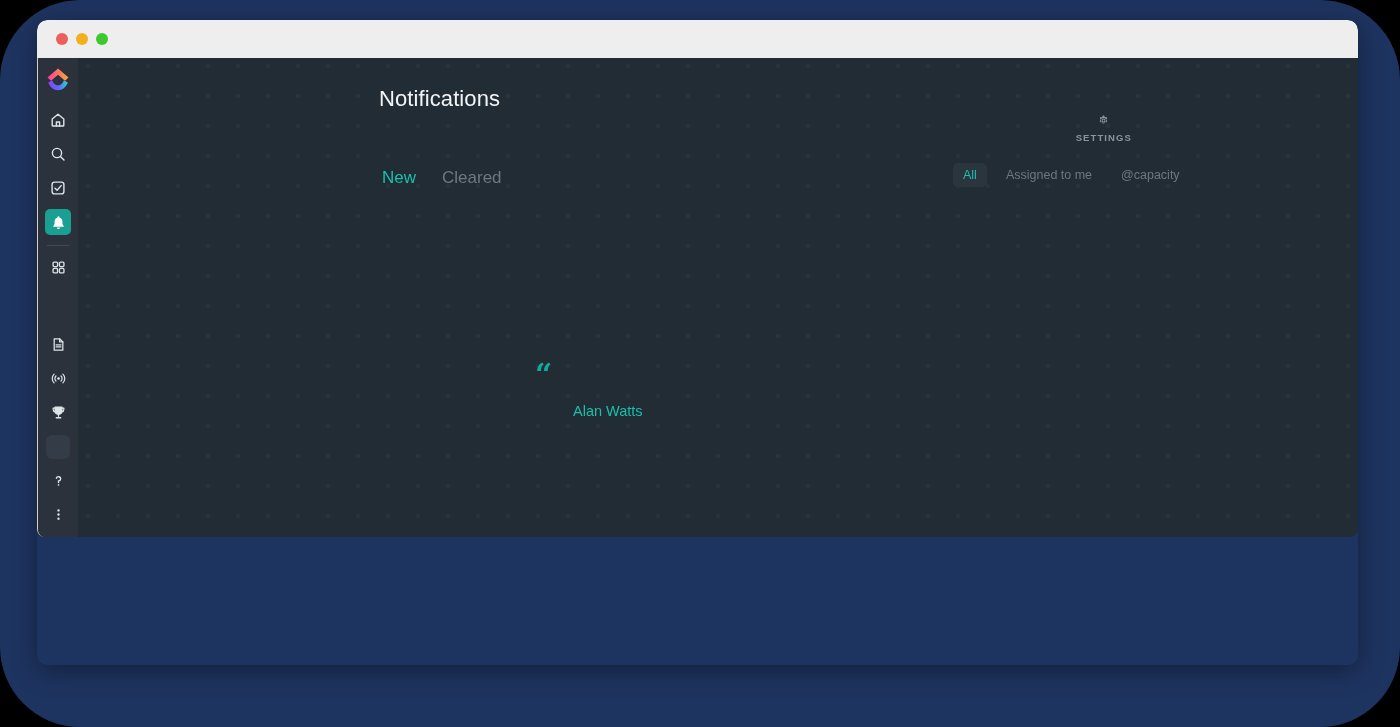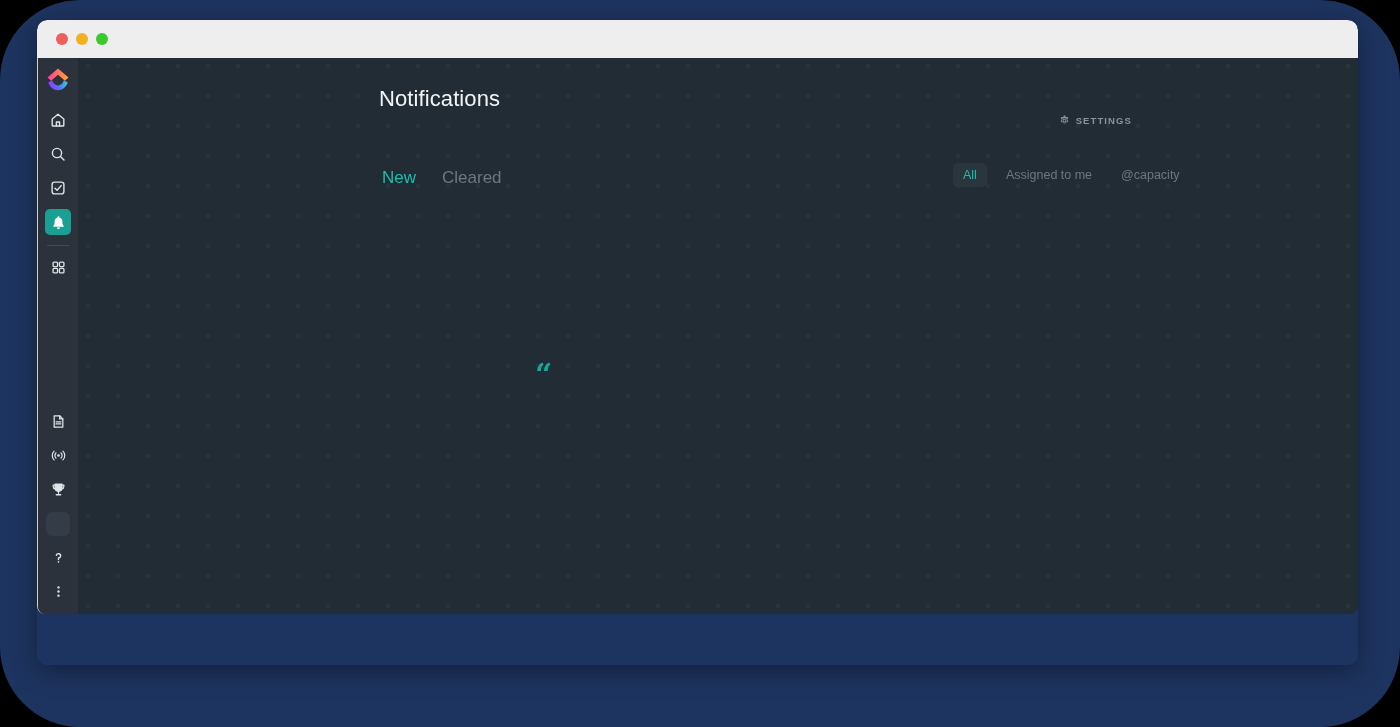--- a/index.html
+++ b/index.html
@@ -48,21 +48,21 @@
   }
   .light { width: 12px; height: 12px; border-radius: 50%; }
   .light.red    { background: #ec5f5b; }
   .light.yellow { background: #f2b01f; }
   .light.green  { background: #3dc92e; }
 
   
   #window-body {
     position: absolute;
     left: 0; top: 38px;
-    width: 1321px; height: 556px;
+    width: 1321px; height: 479px;
     display: flex;
     border-bottom-left-radius: 8px;
     border-bottom-right-radius: 8px;
     overflow: hidden;
     border-left: 1px solid #d8cfbe;
   }
 
   
   #sidebar {
     width: 40px;
@@ -136,20 +136,21 @@
   #settings-btn {
     position: absolute;
     right: 226px; top: 57px;
     display: flex;
     align-items: center;
     gap: 6px;
     color: #8b949d;
     font-size: 9.5px;
     letter-spacing: 1.1px;
     font-weight: bold;
+    flex-direction: column;
   }
   #settings-btn svg { display: block; }
 
   #tabs {
     position: absolute;
     left: 299px; top: 107px;
     display: flex;
     align-items: center;
     gap: 16px;
     font-size: 17px;
@@ -354,19 +355,20 @@
         <div id="filters">
           <div class="filter-pill active">All</div>
           <div class="filter-pill">Assigned to me</div>
           <div class="filter-pill">@capacity</div>
         </div>
 
         <div id="quote-block">
           <div id="quote-row">
             <div id="quote-mark">“</div>
           </div>
+          <div id="quote-author">Alan Watts</div>
         </div>
 
       </div>
 
     </div>
   </div>
 </div>
 
 </body></html>

